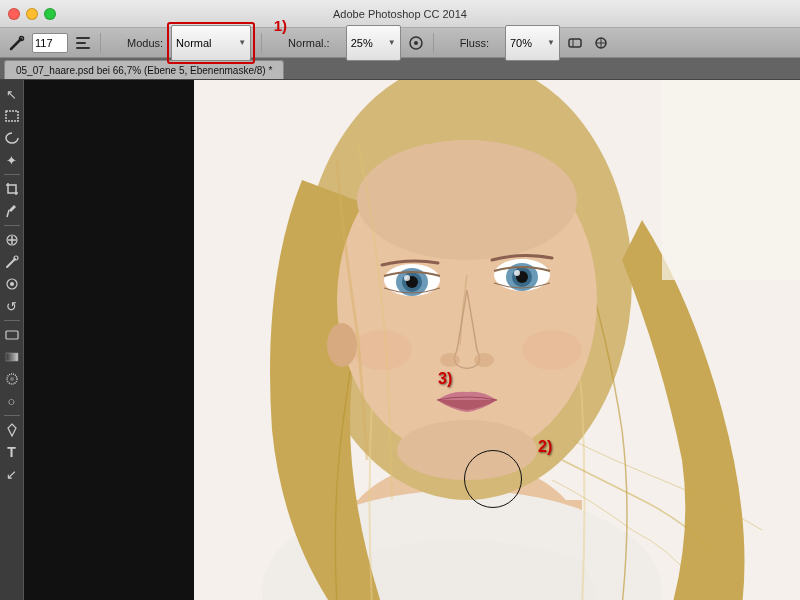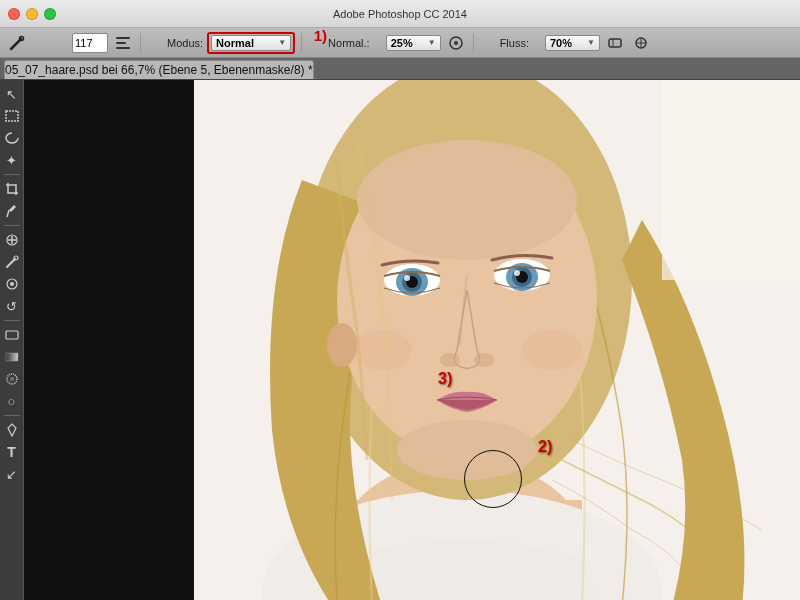--- a/index.html
+++ b/index.html
@@ -70,42 +70,40 @@
       align-items: center;
       background: #fff;
       border: 1px solid #888;
       border-radius: 2px;
       padding: 0 2px;
       height: 20px;
       font-size: 11px;
       color: #000;
       min-width: 36px;
       gap: 2px;
-      margin-left: 40px;
     }
     .toolbar-label {
       font-size: 11px;
       color: #222;
       white-space: nowrap;
       padding-left: 20px;
     }
     .toolbar-select {
-      height: 16px;
+      height: 36px;
       background: linear-gradient(to bottom, #fafafa, #e0e0e0);
       border: 1px solid #888;
       border-radius: 2px;
       font-size: 11px;
       color: #000;
       padding: 0 4px;
       cursor: pointer;
       display: flex;
       align-items: center;
       gap: 2px;
       min-width: 80px;
-      font-weight: bold;
     }
     .dropdown-arrow {
       font-size: 8px;
       color: #555;
       margin-left: auto;
     }
     .toolbar-select-small {
       min-width: 55px;
       margin-left: 12px;
     }
@@ -132,22 +130,22 @@
       align-items: flex-end;
       padding-left: 4px;
       border-bottom: 1px solid #444;
     }
     .tab {
       height: 19px;
       background: #b8b8b8;
       border: 1px solid #888;
       border-bottom: none;
       border-radius: 3px 3px 0 0;
-      padding: 0 0;
-      font-size: 12px;
+      padding: 0 11px;
+      font-size: 10px;
       color: #111;
       display: flex;
       align-items: center;
       cursor: pointer;
       white-space: nowrap;
     }
 
     
     .main-area {
       display: flex;

